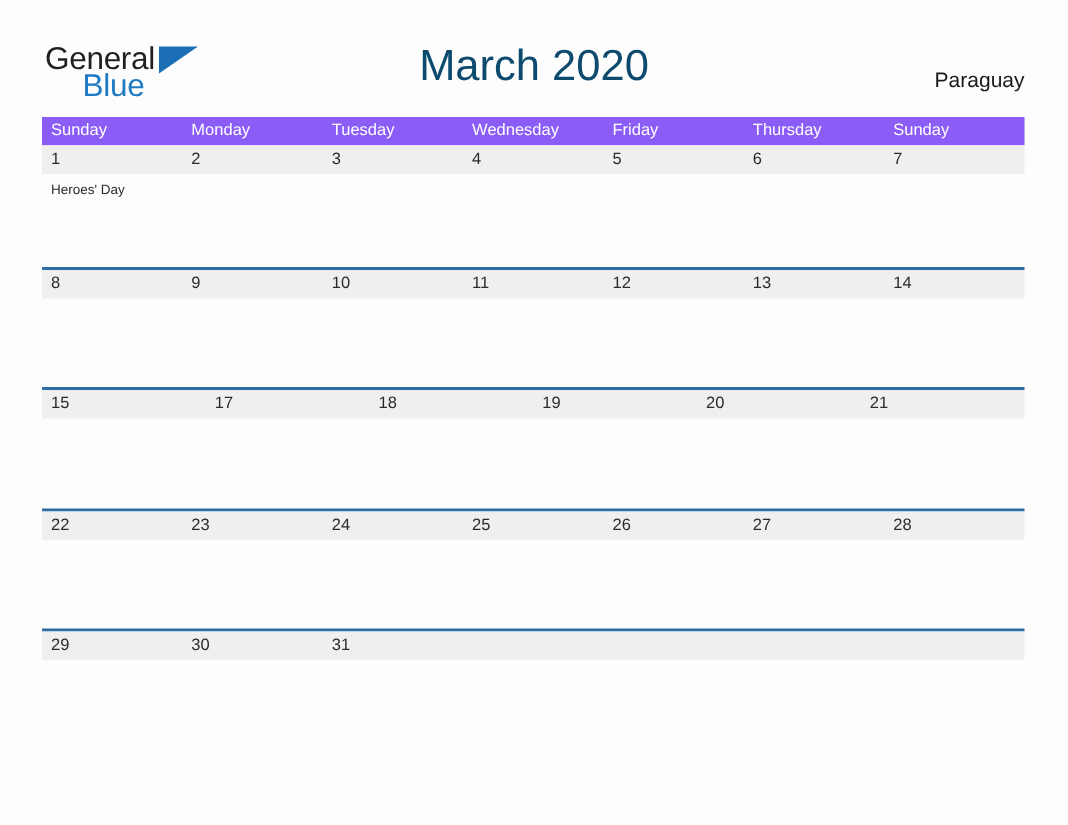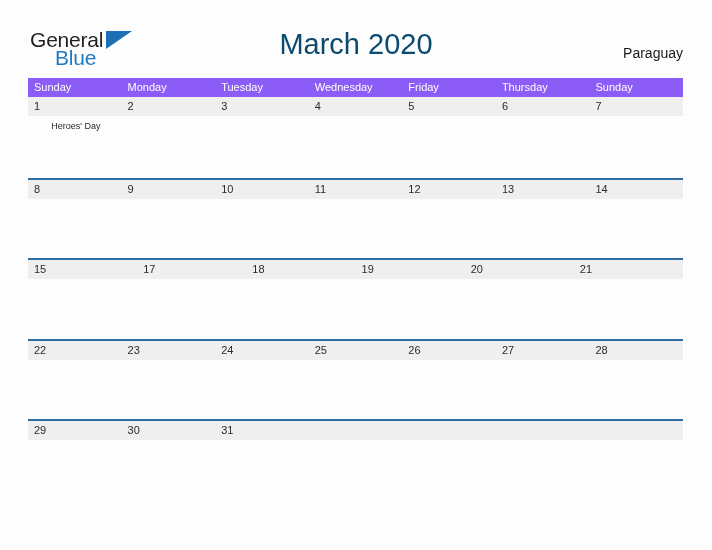--- a/index.html
+++ b/index.html
@@ -139,21 +139,20 @@
 
   .event-band {
     display: flex;
     width: 100%;
     height: 59px;
   }
   .eventcell {
     flex: 1 1 0;
     position: relative;
     padding: 4px 4px 0 6px;
-    text-align: center;
   }
   .event-text {
     font-size: 9px;
     line-height: 12px;
     color: #2b2b2b;
     font-family: "Liberation Sans", sans-serif;
     white-space: nowrap;
   }
 </style>
 </head>

